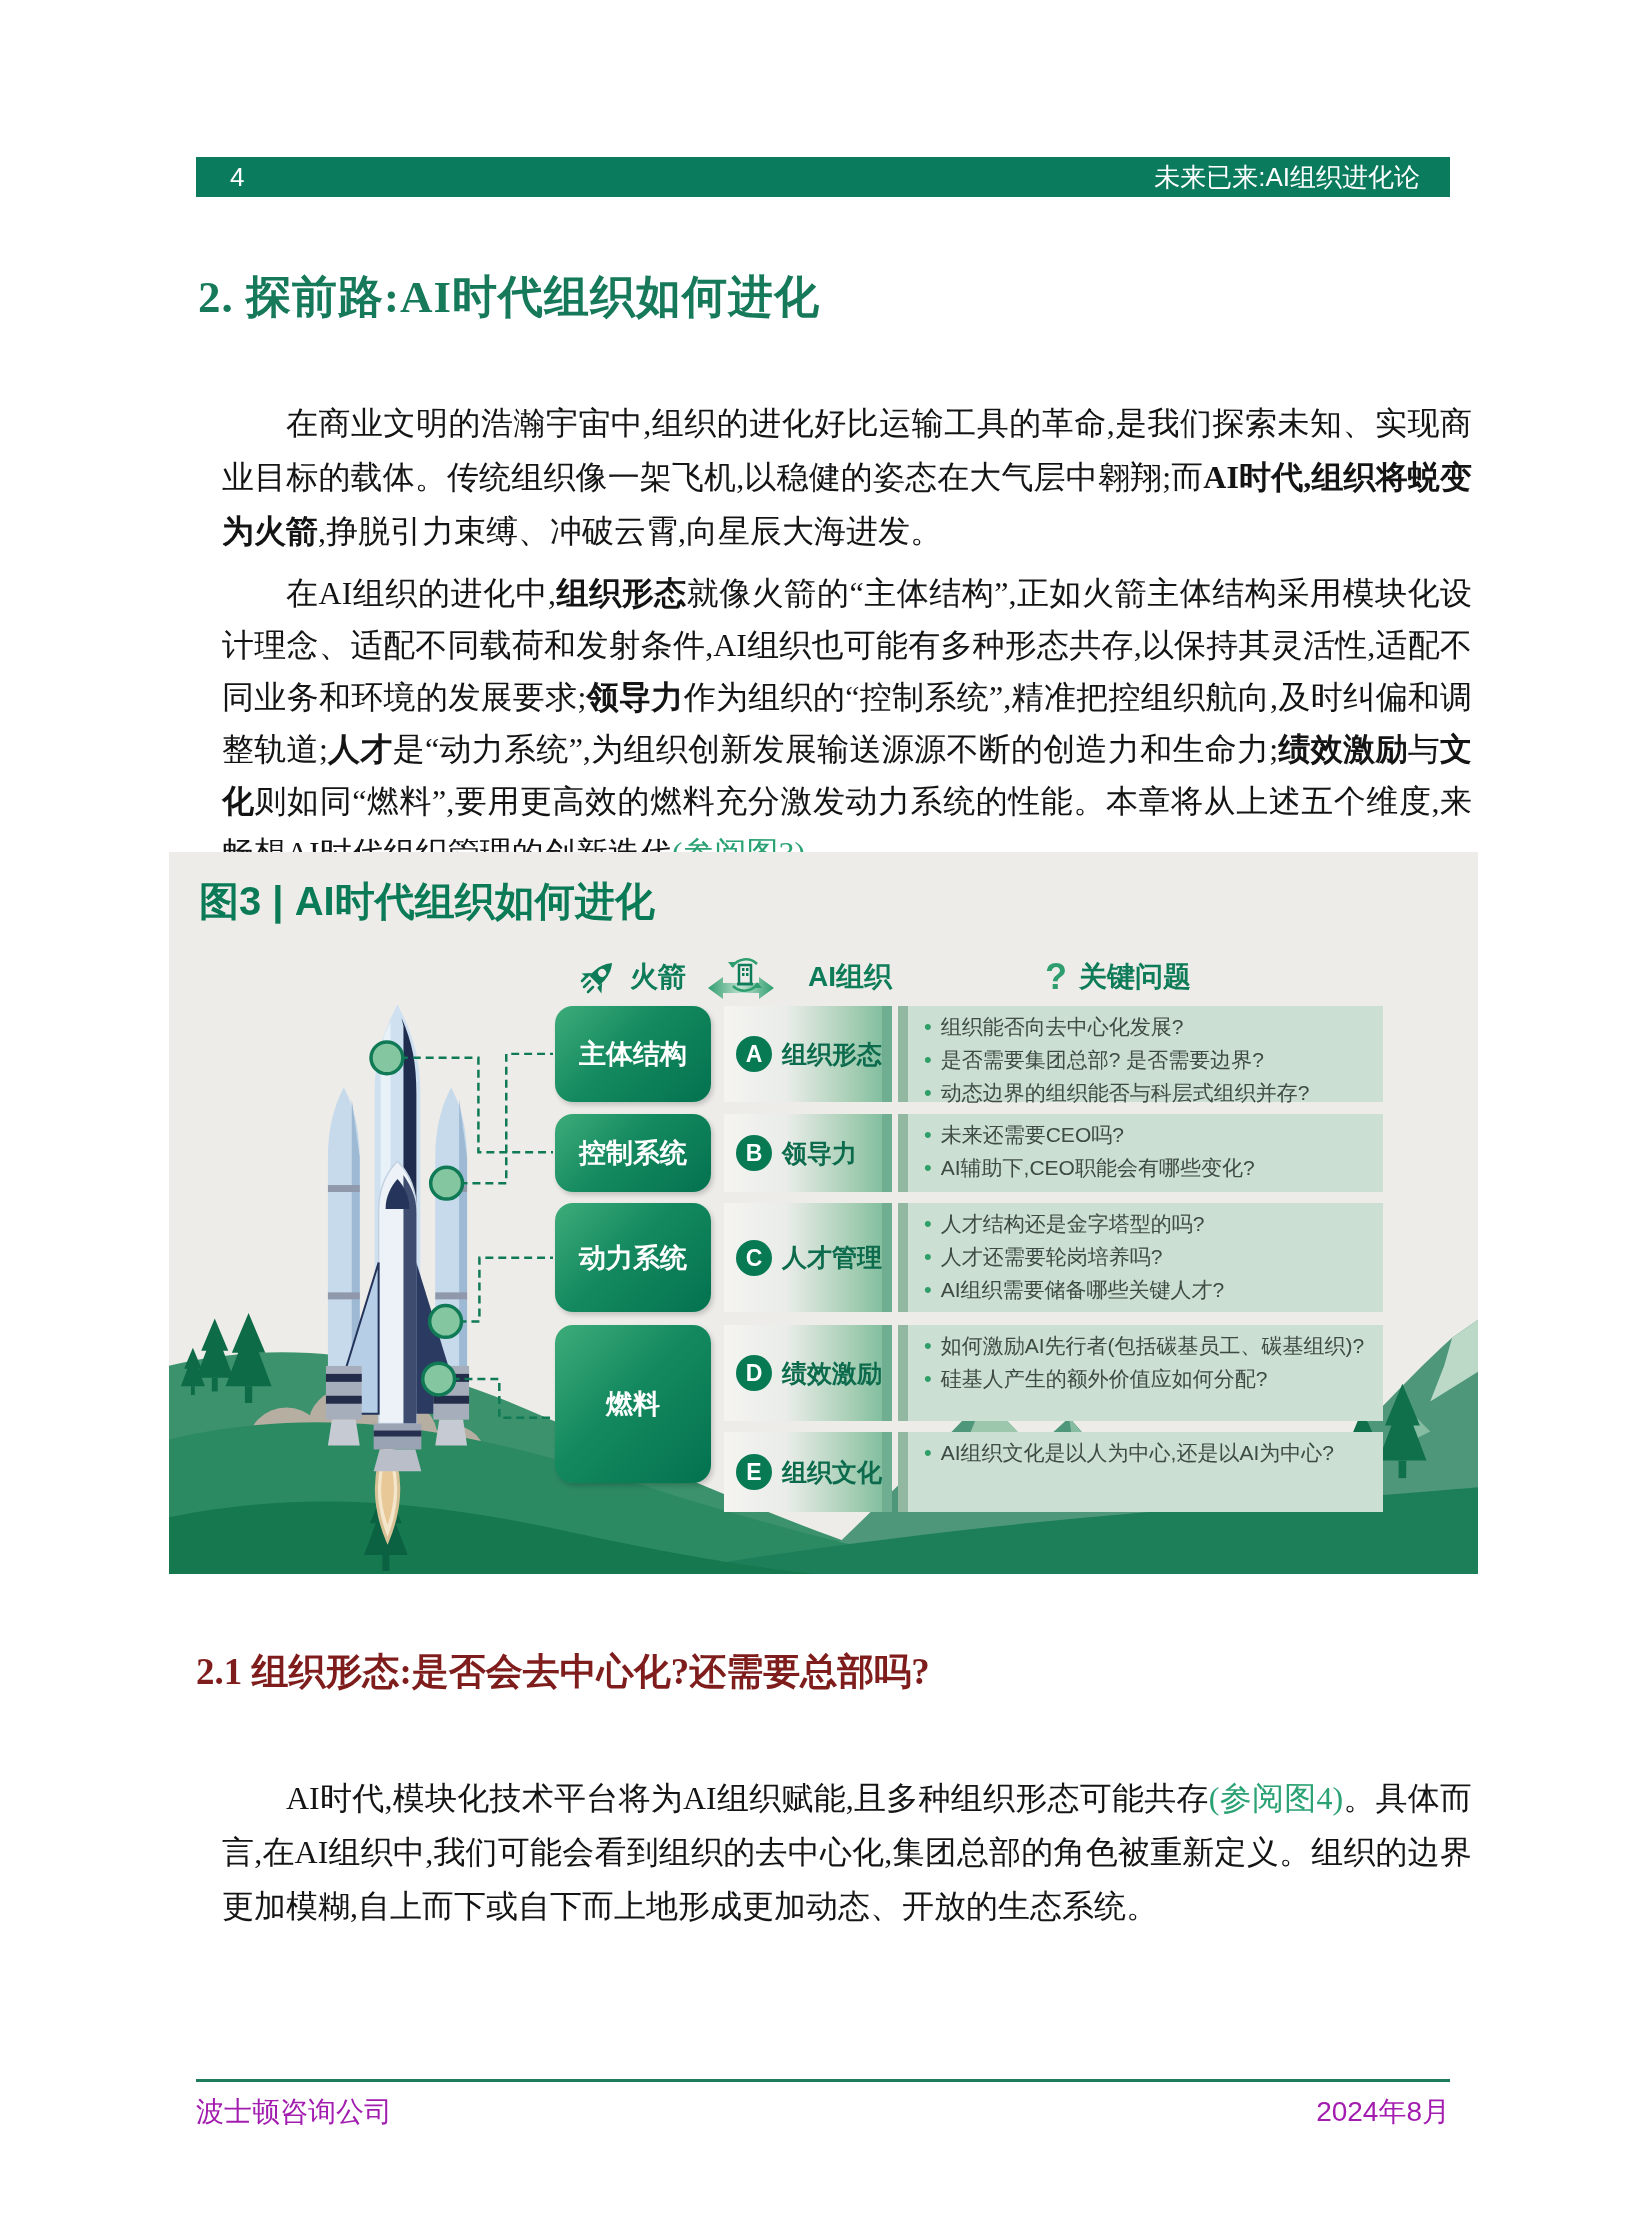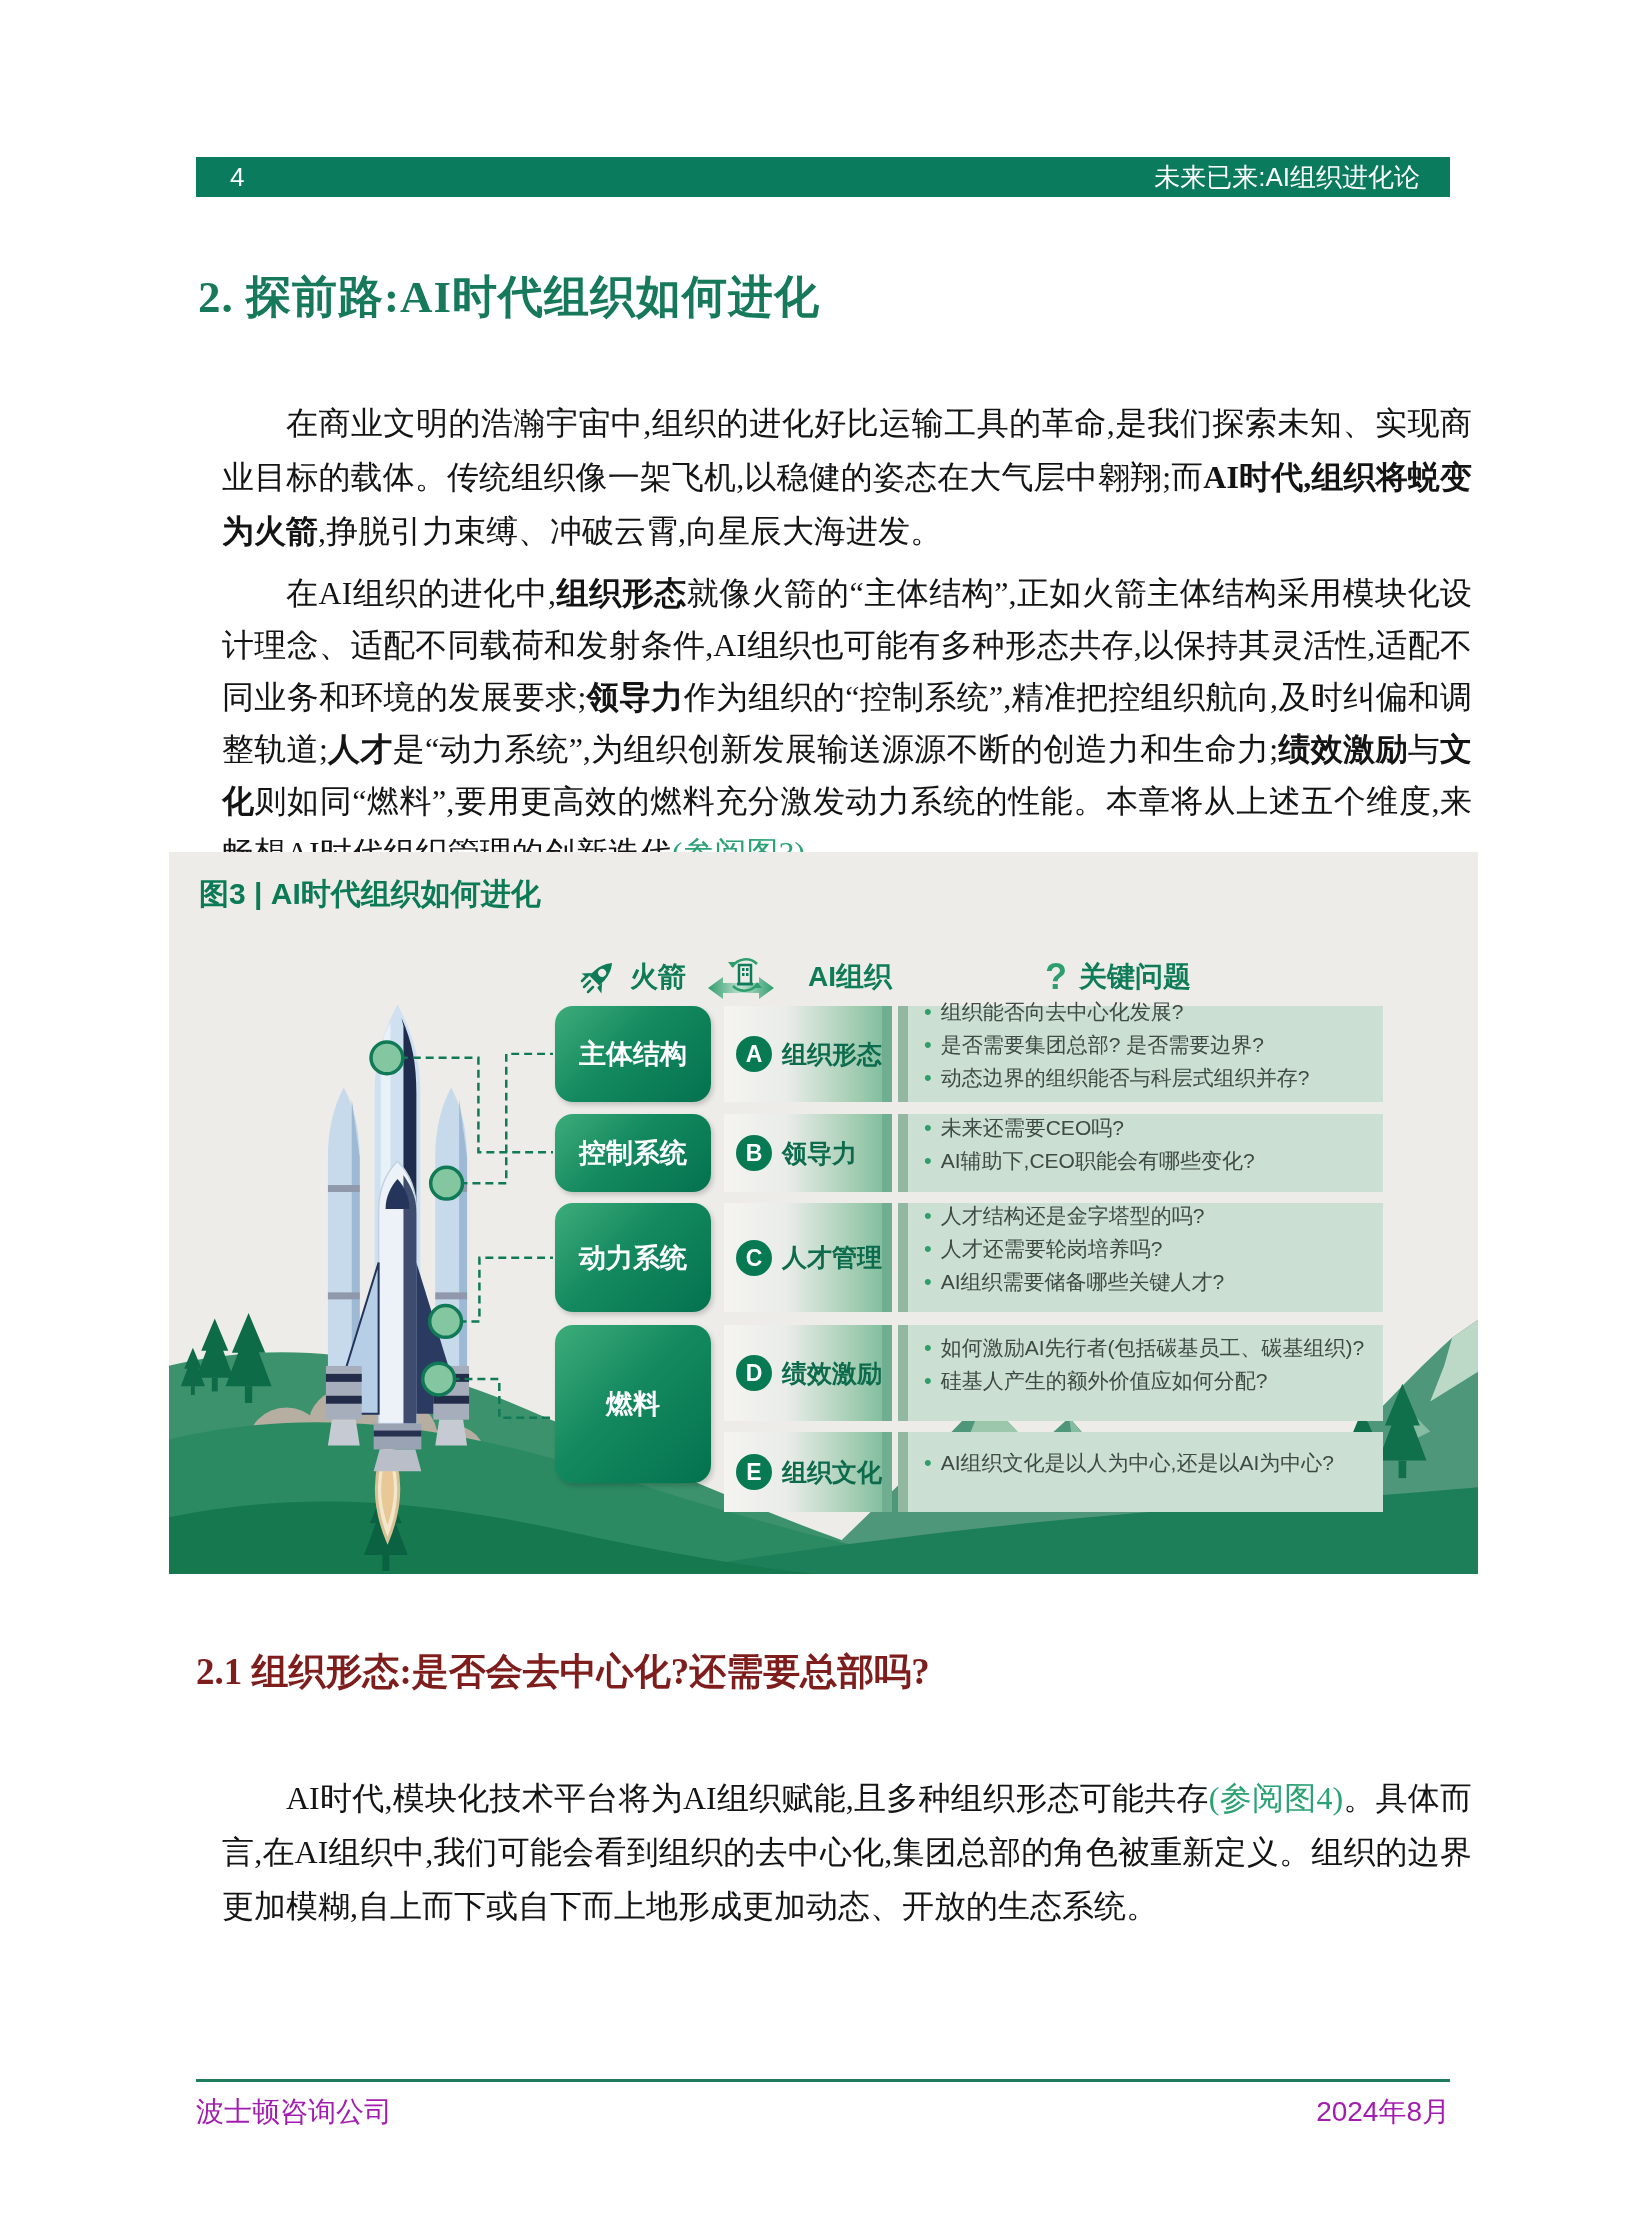--- a/index.html
+++ b/index.html
@@ -17,21 +17,21 @@
   .para{position:absolute;left:198px;width:1250px;font-size:32px;line-height:52px;text-align:justify;text-indent:2em;margin-left:24px;}
   .p1{top:364px;line-height:54px;}
   .p2{top:535px;}
   .p3{top:1739px;line-height:54px;}
   .b{font-weight:bold;}
   .g{color:#2aa273;}
 
   
   .figure{position:absolute;top:852px;left:169px;width:1309px;height:722px;background:#edece8;overflow:hidden;
           font-family:"Liberation Sans","DejaVu Sans",sans-serif;}
-  .fig-title{position:absolute;top:22px;left:30px;font-size:30px;font-weight:bold;color:#0b7a57;z-index:4;}
+  .fig-title{position:absolute;top:22px;left:30px;font-size:40px;font-weight:bold;color:#0b7a57;z-index:4;}
 
   .legend{position:absolute;top:100px;height:50px;display:flex;align-items:center;z-index:3;}
   .legend .txt{font-size:28px;font-weight:bold;color:#0e7b59;}
   .lg-rocket{left:386px;width:156px;justify-content:center;gap:10px;}
   .lg-arrow{left:539px;top:111px;}
   .lg-org{left:555px;width:168px;justify-content:space-between;gap:8px;}
   .lg-q{left:876px;gap:12px;}
   .qmark{font-size:36px;font-weight:bold;color:#2f9e6e;}
 
   
@@ -44,21 +44,21 @@
   
   .mcell{position:absolute;left:555px;width:168px;z-index:2;box-sizing:border-box;
          background:linear-gradient(90deg,#f5f4f1 0%,#e9ece8 40%,#a8cfb6 80%,#83bfa0 100%);
          border-right:10px solid #6fae90;display:flex;align-items:center;gap:10px;padding-left:12px;}
   .letter{flex:0 0 auto;width:36px;height:36px;border-radius:50%;background:#077a54;color:#fff;
           font-size:23px;font-weight:bold;line-height:36px;text-align:center;}
   .mname{font-size:25px;font-weight:bold;color:#0b6b4c;white-space:nowrap;}
 
   
   .qcell{position:absolute;left:729px;width:485px;z-index:2;box-sizing:border-box;background:#cbdfd2;
-         border-left:10px solid #92b8a2;display:flex;flex-direction:column;justify-content:center;gap:3px;
+         border-left:10px solid #92b8a2;display:flex;flex-direction:column;gap:3px;
          padding:6px 6px 24px 16px;}
   .q{display:flex;font-size:21px;line-height:30px;color:#3e4a44;}
   .q::before{content:"•";color:#2f9e68;margin-right:9px;font-size:22px;}
 
   .r1{top:154px;height:96px;} .r2{top:262px;height:78px;} .r3{top:351px;height:109px;}
   .r4{top:473px;height:96px;} .r5{top:580px;height:80px;}
 
   .rocket{position:absolute;left:147px;top:144px;width:163px;height:557px;z-index:1;}
   .landscape{position:absolute;left:0;top:428px;width:1309px;height:295px;z-index:0;}
   .connectors{position:absolute;left:0;top:0;width:1309px;height:722px;z-index:3;pointer-events:none;}

